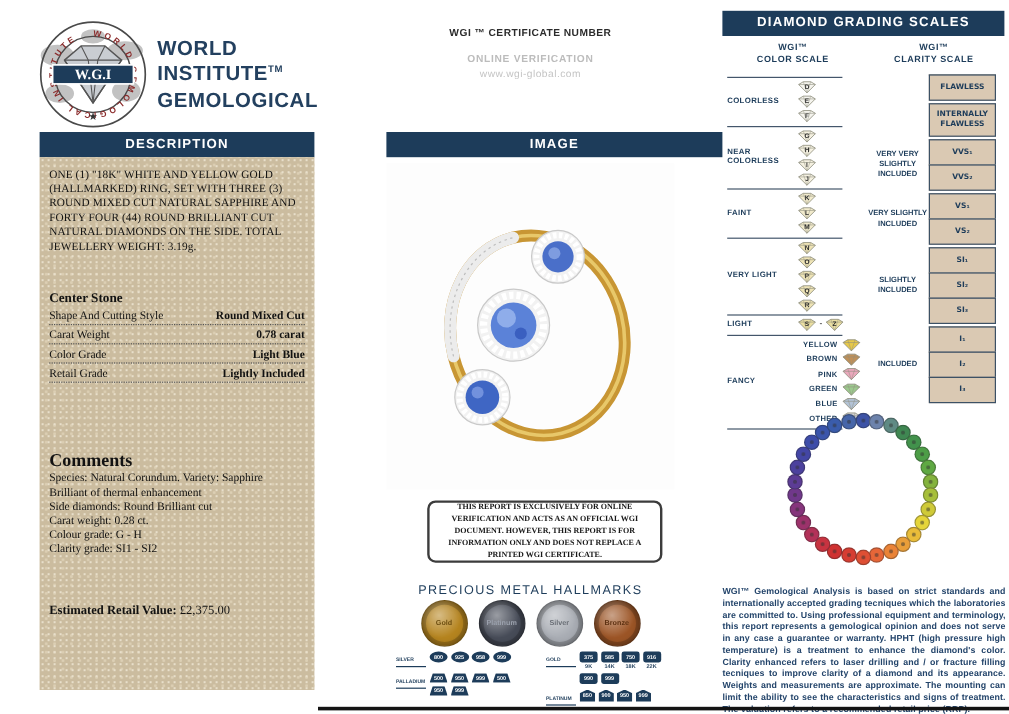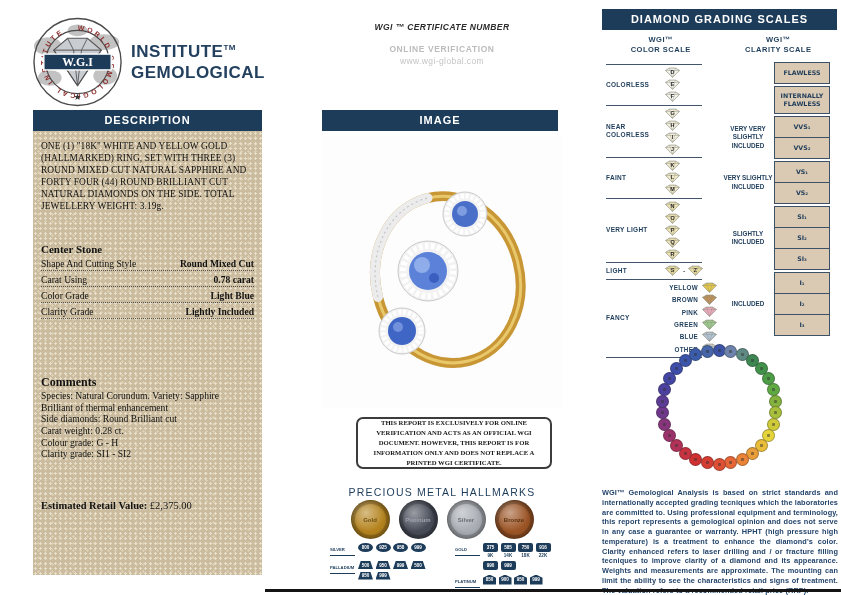--- a/index.html
+++ b/index.html
@@ -20,30 +20,30 @@
                        radial-gradient(#dccfb4 1px,transparent 1.3px);
       background-size:5px 5px,7px 7px;background-position:0 0,2px 3px;
       font-family:"Liberation Serif",serif;color:#121212;
       padding:9px 8px;box-sizing:border-box;}
   #description-text{font-size:9.4px;line-height:1.28;letter-spacing:.1px;}
   #center-stone-title{font-weight:bold;font-size:11px;margin-top:31px;}
   .cs-row{display:flex;justify-content:space-between;font-size:9.6px;
           padding:2.5px 0 1.5px 0;border-bottom:1px dotted #555;}
   .cs-row b{font-weight:bold;margin-left:24px;}
   #comments{margin-top:56px;font-size:9.6px;line-height:1.22;}
-  #comments-title{font-weight:bold;font-size:12px;}
+  #comments-title{font-weight:bold;font-size:15px;}
   #erv{margin-top:40px;font-size:10.5px;}
   
   #cert{left:322px;top:22px;width:240px;text-align:center;}
-  #cert-header{font-size:8.5px;font-weight:bold;color:#2b2b2b;letter-spacing:.4px;font-style:italic;}
+  #cert-header{font-size:8.5px;font-weight:bold;color:#2b2b2b;letter-spacing:.4px;}
   #cert-number{font-family:"Liberation Serif",serif;font-size:15px;margin-top:3px;color:#111;}
   #cert-date{font-family:"Liberation Serif",serif;font-size:9.5px;font-weight:bold;margin-top:2px;color:#111;}
   #cert-online{margin-top:12px;font-size:8.5px;font-weight:bold;color:#bcbcbc;letter-spacing:.6px;}
   #cert-url{font-size:8.5px;color:#c4c4c4;margin-top:2px;letter-spacing:.4px;}
-  #image-bar{left:322px;top:110px;width:236px;}
+  #image-bar{left:322px;top:110px;width:280px;}
   #ring-wrap{left:322px;top:136px;width:240px;height:272px;display:flex;
              align-items:center;justify-content:center;background:#fdfdfd;}
   #disclaimer{left:356px;top:417px;width:196px;height:52px;border:2px solid #3c3c3c;
       border-radius:7px;display:flex;align-items:center;justify-content:center;
       font-family:"Liberation Serif",serif;font-weight:bold;font-size:6.7px;
       line-height:1.5;text-align:center;color:#181818;padding:2px 6px;box-sizing:border-box;}
   #hallmarks-title{left:322px;top:486px;width:240px;text-align:center;
       font-weight:normal;font-size:10.5px;letter-spacing:1.2px;color:#1d3c5a;}
   #coins{left:322px;top:500px;width:240px;display:flex;justify-content:center;gap:9px;}
   .coin{width:37px;height:37px;border-radius:50%;display:flex;align-items:center;
@@ -115,45 +115,46 @@
       <textPath href="#ringpath" id="logo-ring-text">WORLD GEMOLOGICAL INSTITUTE</textPath>
     </text>
     <polygon points="24,34 38,22 58,22 72,34 48,70" fill="#c9cdd2" stroke="#555" stroke-width="1.2"></polygon>
     <polyline points="24,34 72,34 48,70 24,34" fill="none" stroke="#555" stroke-width="1"></polyline>
     <polyline points="38,22 44,34 48,70 52,34 58,22" fill="none" stroke="#555" stroke-width=".9"></polyline>
     <rect x="14" y="38" width="68" height="16" fill="#1d3c5a" stroke="#fff" stroke-width="1.4"></rect>
     <text x="48" y="50" text-anchor="middle" font-size="12" font-weight="bold" fill="#fff" font-family="Liberation Serif,serif" id="logo-monogram">W.G.I</text>
     <text x="48" y="84" text-anchor="middle" font-size="9" fill="#333">★</text>
   </svg>
   <div id="brand-text">
+    <div>WORLD</div>
     <div><span>INSTITUTE</span><sup>TM</sup></div>
     <div>GEMOLOGICAL</div>
   </div>
 </div>
 
 <div class="abs bar" id="desc-bar">DESCRIPTION</div>
 
 <div class="abs" id="left-panel">
   <div id="description-text">ONE (1) "18K" WHITE AND YELLOW GOLD (HALLMARKED) RING, SET WITH THREE (3) ROUND MIXED CUT NATURAL SAPPHIRE AND FORTY FOUR (44) ROUND BRILLIANT CUT NATURAL DIAMONDS ON THE SIDE. TOTAL JEWELLERY WEIGHT: 3.19g.</div>
   <div id="center-stone-title">Center Stone</div>
   <div id="cs-rows">
       <div class="cs-row">
         <span>Shape And Cutting Style</span>
         <b>Round Mixed Cut</b>
       </div>
       <div class="cs-row">
-        <span>Carat Using</span>
+        <span>Carat Weight</span>
         <b>0.78 carat</b>
       </div>
       <div class="cs-row">
         <span>Color Grade</span>
         <b>Light Blue</b>
       </div>
       <div class="cs-row">
-        <span>Clarity Grade</span>
+        <span>Retail Grade</span>
         <b>Lightly Included</b>
       </div>
     </div>
   <div id="comments">
     <div id="comments-title">Comments</div>
     <div id="comments-lines">
         <div>Species: Natural Corundum. Variety: Sapphire</div>
         <div>Brilliant of thermal enhancement</div>
         <div>Side diamonds: Round Brilliant cut</div>
         <div>Carat weight: 0.28 ct.</div>

